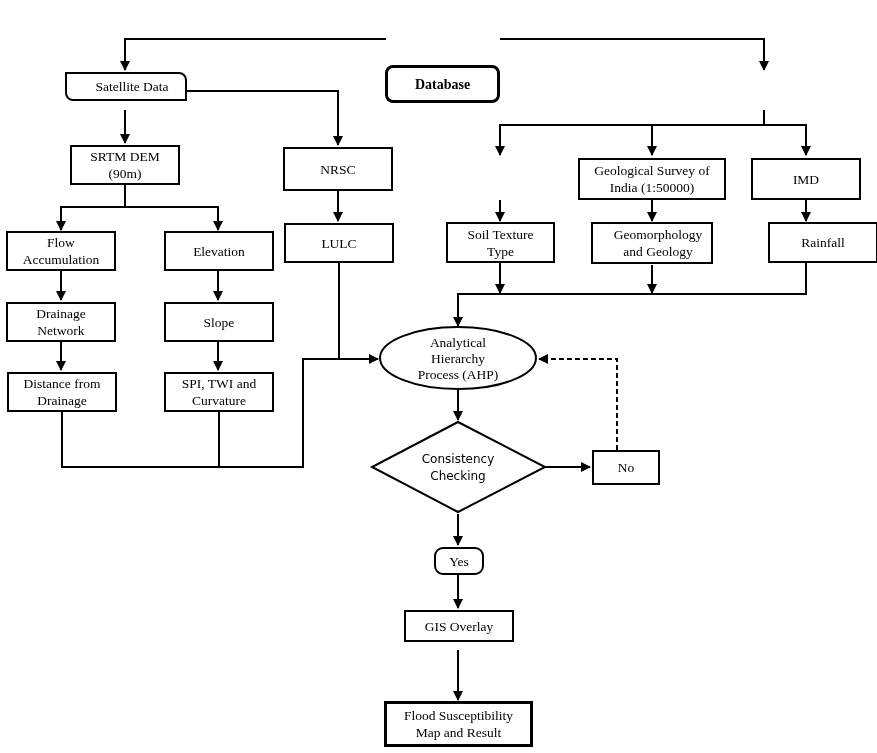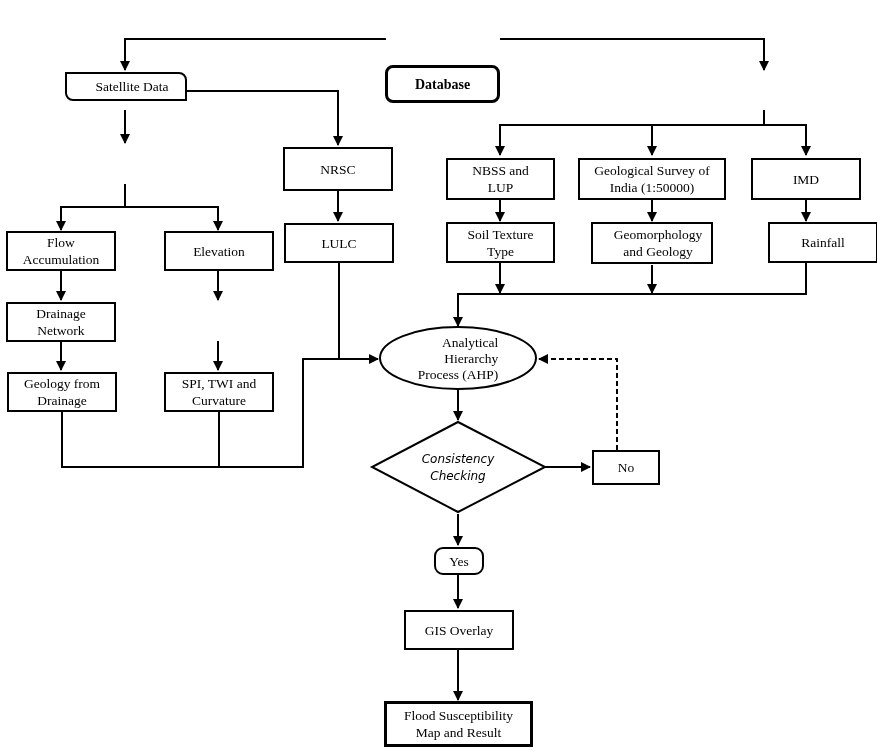--- a/index.html
+++ b/index.html
@@ -73,48 +73,49 @@
     </g>
 
     <ellipse cx="458" cy="358" rx="78" ry="31" fill="#fff" stroke="#000" stroke-width="2"></ellipse>
 
     <polygon points="458,422 545,467 458,512 372,467" fill="#fff" stroke="#000" stroke-width="2"></polygon>
   </svg>
 
   <div class="node db" style="left:385px;top:21px;width:115px;height:38px;margin-top:44px;">Database</div>
   <div class="node rounded" style="left:65px;top:72px;width:122px;height:29px;padding-left:12px;">Satellite Data</div>
 
+  <div class="node" style="left:70px;top:145px;width:110px;height:40px;">SRTM DEM
+(90m)</div>
   <div class="node" style="left:283px;top:147px;width:110px;height:44px;">NRSC</div>
   <div class="node" style="left:284px;top:223px;width:110px;height:40px;">LULC</div>
 
-  <div class="node" style="left:446px;top:158px;width:109px;height:42px;">NBSS and
-LUP</div>
   <div class="node" style="left:578px;top:158px;width:148px;height:42px;">Geological Survey of
 India (1:50000)</div>
   <div class="node" style="left:751px;top:158px;width:110px;height:42px;">IMD</div>
 
   <div class="node" style="left:446px;top:222px;width:109px;height:41px;">Soil Texture
 Type</div>
   <div class="node" style="left:591px;top:222px;width:122px;height:42px;padding-left:12px;">Geomorphology
 and Geology</div>
   <div class="node" style="left:752px;top:222px;width:110px;height:41px;margin-left:16px;">Rainfall</div>
 
   <div class="node" style="left:6px;top:231px;width:110px;height:40px;font-family:Liberation Serif, serif;">Flow
 Accumulation</div>
   <div class="node" style="left:164px;top:231px;width:110px;height:40px;">Elevation</div>
   <div class="node" style="left:6px;top:302px;width:110px;height:40px;">Drainage
 Network</div>
-  <div class="node" style="left:7px;top:372px;width:110px;height:40px;">Geology from
+  <div class="node" style="left:164px;top:302px;width:110px;height:40px;">Slope</div>
+  <div class="node" style="left:7px;top:372px;width:110px;height:40px;">Distance from
 Drainage</div>
   <div class="node" style="left:164px;top:372px;width:110px;height:40px;">SPI, TWI and
 Curvature</div>
 
-  <div class="node" style="left:388px;top:333px;width:140px;height:52px;border:none;background:transparent;line-height:16px;text-align:right;">Analytical
+  <div class="node" style="left:388px;top:333px;width:140px;height:52px;border:none;background:transparent;line-height:16px;">Analytical
 Hierarchy
 Process (AHP)</div>
-  <div class="node sans" style="left:408px;top:448px;width:100px;height:40px;border:none;background:transparent;font-style:italic;">Consistency
+  <div class="node sans" style="left:408px;top:448px;width:100px;height:40px;border:none;background:transparent;">Consistency
 Checking</div>
   <div class="node" style="left:592px;top:450px;width:68px;height:35px;">No</div>
   <div class="node" style="left:434px;top:547px;width:50px;height:28px;border-radius:9px;">Yes</div>
-  <div class="node" style="left:404px;top:610px;width:110px;height:40px;">GIS Overlay</div>
+  <div class="node" style="left:404px;top:610px;width:110px;height:32px;">GIS Overlay</div>
   <div class="node thick" style="left:384px;top:701px;width:149px;height:46px;">Flood Susceptibility
 Map and Result</div>
 </div>
 
 </body></html>

